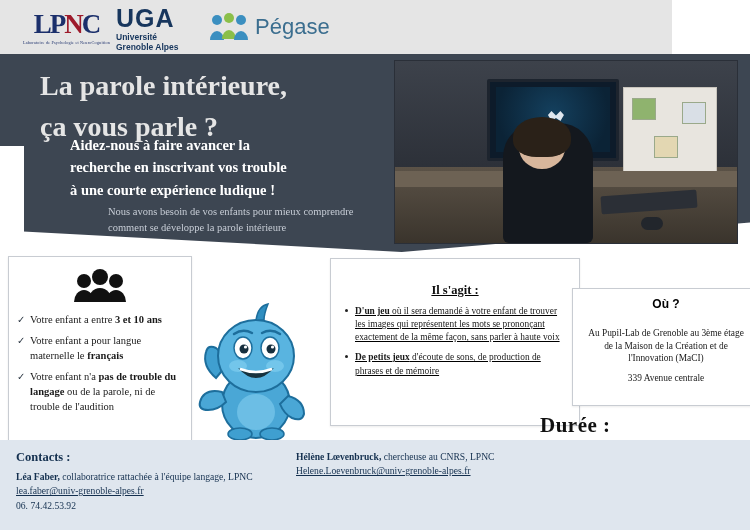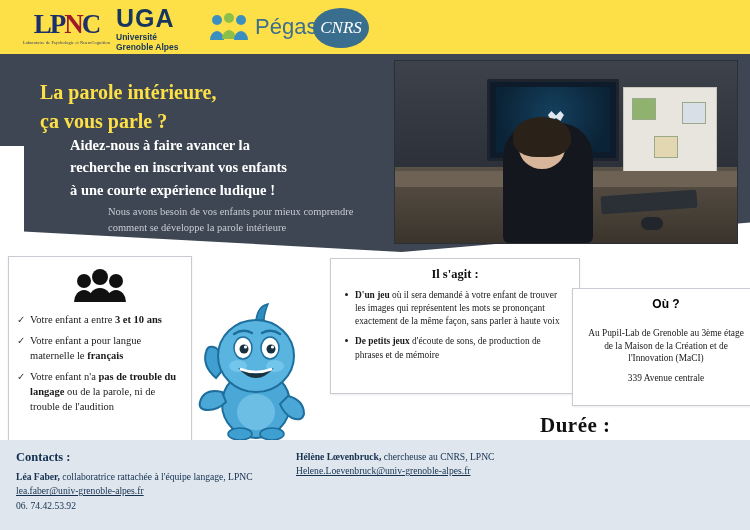--- a/index.html
+++ b/index.html
@@ -12,22 +12,22 @@
     background: #ffffff;
     font-family: "Liberation Serif", serif;
     overflow: hidden;
     position: relative;
   }
 
   
   .logo-bar {
     position: absolute;
     left: 0; top: 0;
-    width: 750px; height: 56px;
-    background: #fde047;
+    width: 672px; height: 56px;
+    background: #e5e5e5;
     display: flex;
     align-items: center;
   }
   .logo-lpnc {
     position: absolute;
     left: 14px; top: 4px;
     width: 105px; height: 48px;
     display: flex; flex-direction: column;
     align-items: center; justify-content: center;
   }
@@ -129,25 +129,25 @@
   .hero .wedge2 {
     position: absolute;
     right: 0; bottom: -1px;
     width: 360px; height: 34px;
     background: #ffffff;
     clip-path: polygon(100% 100%, 100% 10%, 0 100%);
   }
 
   .hero h1 {
     position: absolute;
-    left: 40px; top: 24px;
+    left: 40px; top: 12px;
     margin: 0;
-    color: #fde047;
-    font-family: "Liberation Serif", serif;
-    font-size: 20px;
+    color: #e5e5e5;
+    font-family: "Liberation Serif", serif;
+    font-size: 28px;
     font-weight: bold;
     line-height: 1.45;
     width: 340px;
   }
   .hero .call {
     position: absolute;
     left: 70px; top: 80px;
     width: 300px;
     margin: 0;
     color: #ffffff;
@@ -287,21 +287,22 @@
   .mascot {
     position: absolute;
     left: 178px; top: 300px;
     width: 150px; height: 140px;
   }
 
   
   .card-about {
     left: 330px; top: 258px;
     width: 228px; height: 122px;
-    padding: 6px 10px;
+    padding: 22px 10px;
+    text-decoration: underline;
   }
   .card-about h3 {
     margin: 2px 0 7px 0;
     text-align: center;
     font-family: "Liberation Serif", serif;
     font-size: 12.5px;
     font-weight: bold;
     color: #111;
   }
   .about-list {
@@ -434,36 +435,33 @@
       <circle cx="9" cy="8" r="5" fill="#3b8fc0"></circle>
       <path d="M2 28 a7 9 0 0 1 14 0 z" fill="#3b8fc0"></path>
       <circle cx="21" cy="6" r="5" fill="#8bbf4a"></circle>
       <path d="M14 27 a7 9 0 0 1 14 0 z" fill="#8bbf4a"></path>
       <circle cx="33" cy="8" r="5" fill="#3b8fc0"></circle>
       <path d="M26 28 a7 9 0 0 1 14 0 z" fill="#3b8fc0"></path>
     </svg>
     <div class="ptext">Pégase</div>
   </div>
 
-  <div class="logo-cnrs">
-    <span>CNRS</span>
-  </div>
 </div>
 
 <div class="hero">
   <div class="notch-left"></div>
 
   <h1>
     <span>La parole intérieure,</span><br>
     <span>ça vous parle ?</span>
   </h1>
 
   <p class="call">
     <span>Aidez-nous à faire avancer la</span><br>
-    <span>recherche en inscrivant vos enfants</span><br>
+    <span>recherche en inscrivant vos trouble</span><br>
     <span>à une courte expérience ludique !</span>
   </p>
 
   <p class="sub">
     <span>Nous avons besoin de vos enfants pour mieux comprendre</span><br>
     <span>comment se développe la parole intérieure</span>
   </p>
 
   <div class="wedge"></div>
   <div class="wedge2"></div>

